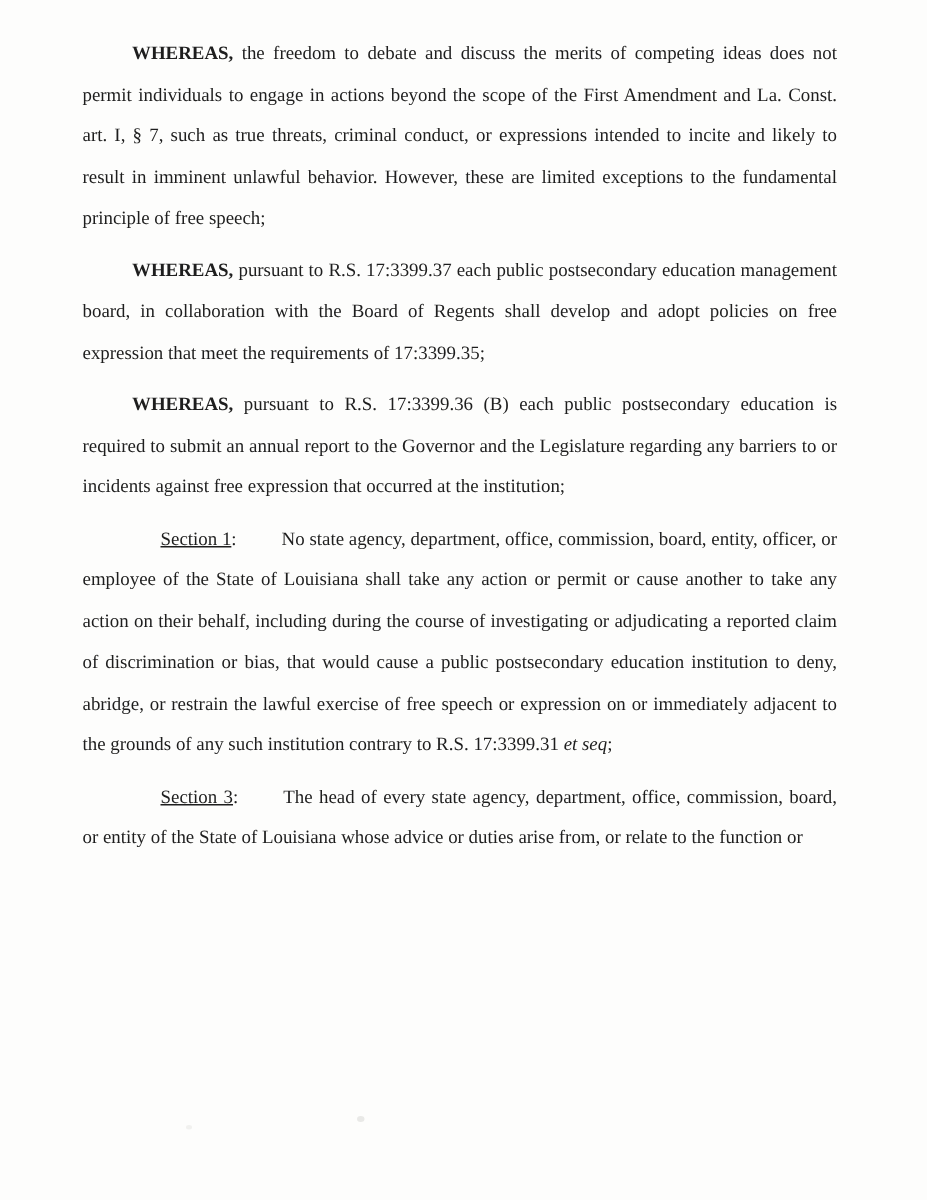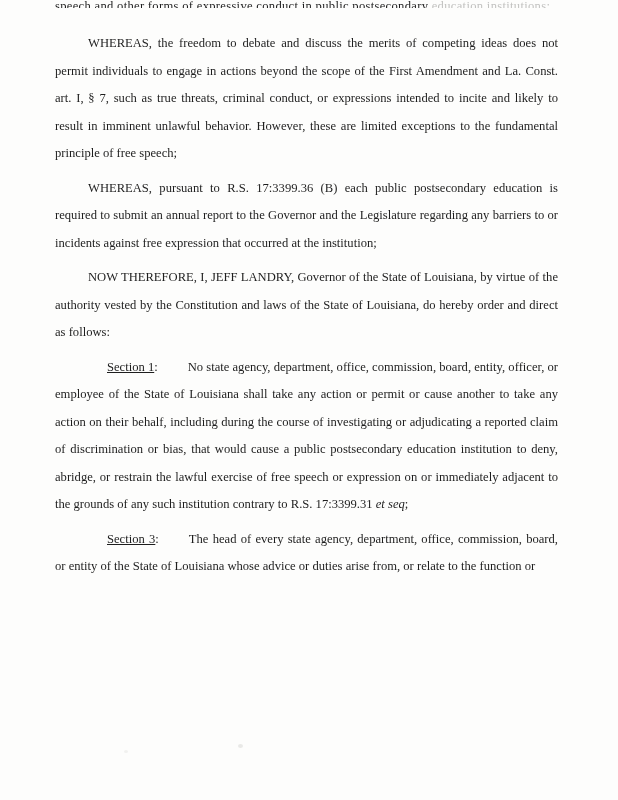--- a/index.html
+++ b/index.html
@@ -45,21 +45,21 @@
     margin: 0;
     text-indent: 33px;
   }
   p.para.first {
     margin-top: 22px;
   }
   p.para + p.para {
     margin-top: 7px;
   }
   .lead-bold {
-    font-weight: normal;
+    font-weight: bold;
   }
   .section-label {
     text-decoration: underline;
     margin-left: 19px;
   }
   .tab-gap {
     display: inline-block;
     width: 30px;
   }
   .italic {
@@ -83,31 +83,28 @@
     width: 4px;
     height: 3px;
     background: #f1f1ef;
   }
 </style>
 </head>
 <body>
 
 <div class="page">
 
-  <div class="clipped-line">
-    <span class="clip-inner"><span>speech and other forms of expressive conduct in public postsecondary</span><span class="faded"> education institutions;</span></span>
-  </div>
 
   <p class="para first"><span class="lead-bold">WHEREAS,</span><span> the freedom to debate and discuss the merits of competing ideas does not permit individuals to engage in actions beyond the scope of the First Amendment and La. Const. art. I, § 7, such as true threats, criminal conduct, or expressions intended to incite and likely to result in imminent unlawful behavior. However, these are limited exceptions to the fundamental principle of free speech;</span></p>
 
+  <p class="para"><span class="lead-bold">WHEREAS,</span><span> pursuant to R.S. 17:3399.37 each public postsecondary education management board, in collaboration with the Board of Regents shall develop and adopt policies on free expression that meet the requirements of 17:3399.35;</span></p>
 
   <p class="para"><span class="lead-bold">WHEREAS,</span><span> pursuant to R.S. 17:3399.36 (B) each public postsecondary education is required to submit an annual report to the Governor and the Legislature regarding any barriers to or incidents against free expression that occurred at the institution;</span></p>
 
 
-  <p class="para"><span class="lead-bold">NOW THEREFORE, I, JEFF LANDRY,</span><span> Governor of the State of Louisiana, by virtue of the authority vested by the Constitution and laws of the State of Louisiana, do hereby order and direct as follows:</span></p>
 
   <p class="para"><span class="section-label">Section 1</span><span>:</span><span class="tab-gap"></span><span>No state agency, department, office, commission, board, entity, officer, or employee of the State of Louisiana shall take any action or permit or cause another to take any action on their behalf, including during the course of investigating or adjudicating a reported claim of discrimination or bias, that would cause a public postsecondary education institution to deny, abridge, or restrain the lawful exercise of free speech or expression on or immediately adjacent to the grounds of any such institution contrary to R.S. 17:3399.31 </span><span class="italic">et seq</span><span>;</span></p>
 
   <p class="para"><span class="section-label">Section 3</span><span>:</span><span class="tab-gap"></span><span>The head of every state agency, department, office, commission, board, or entity of the State of Louisiana whose advice or duties arise from, or relate to the function or</span><span class="italic"></span><span></span></p>
 
 </div>
 
 <div class="scan-artifact artifact-1"></div>
 <div class="scan-artifact artifact-2"></div>
 

